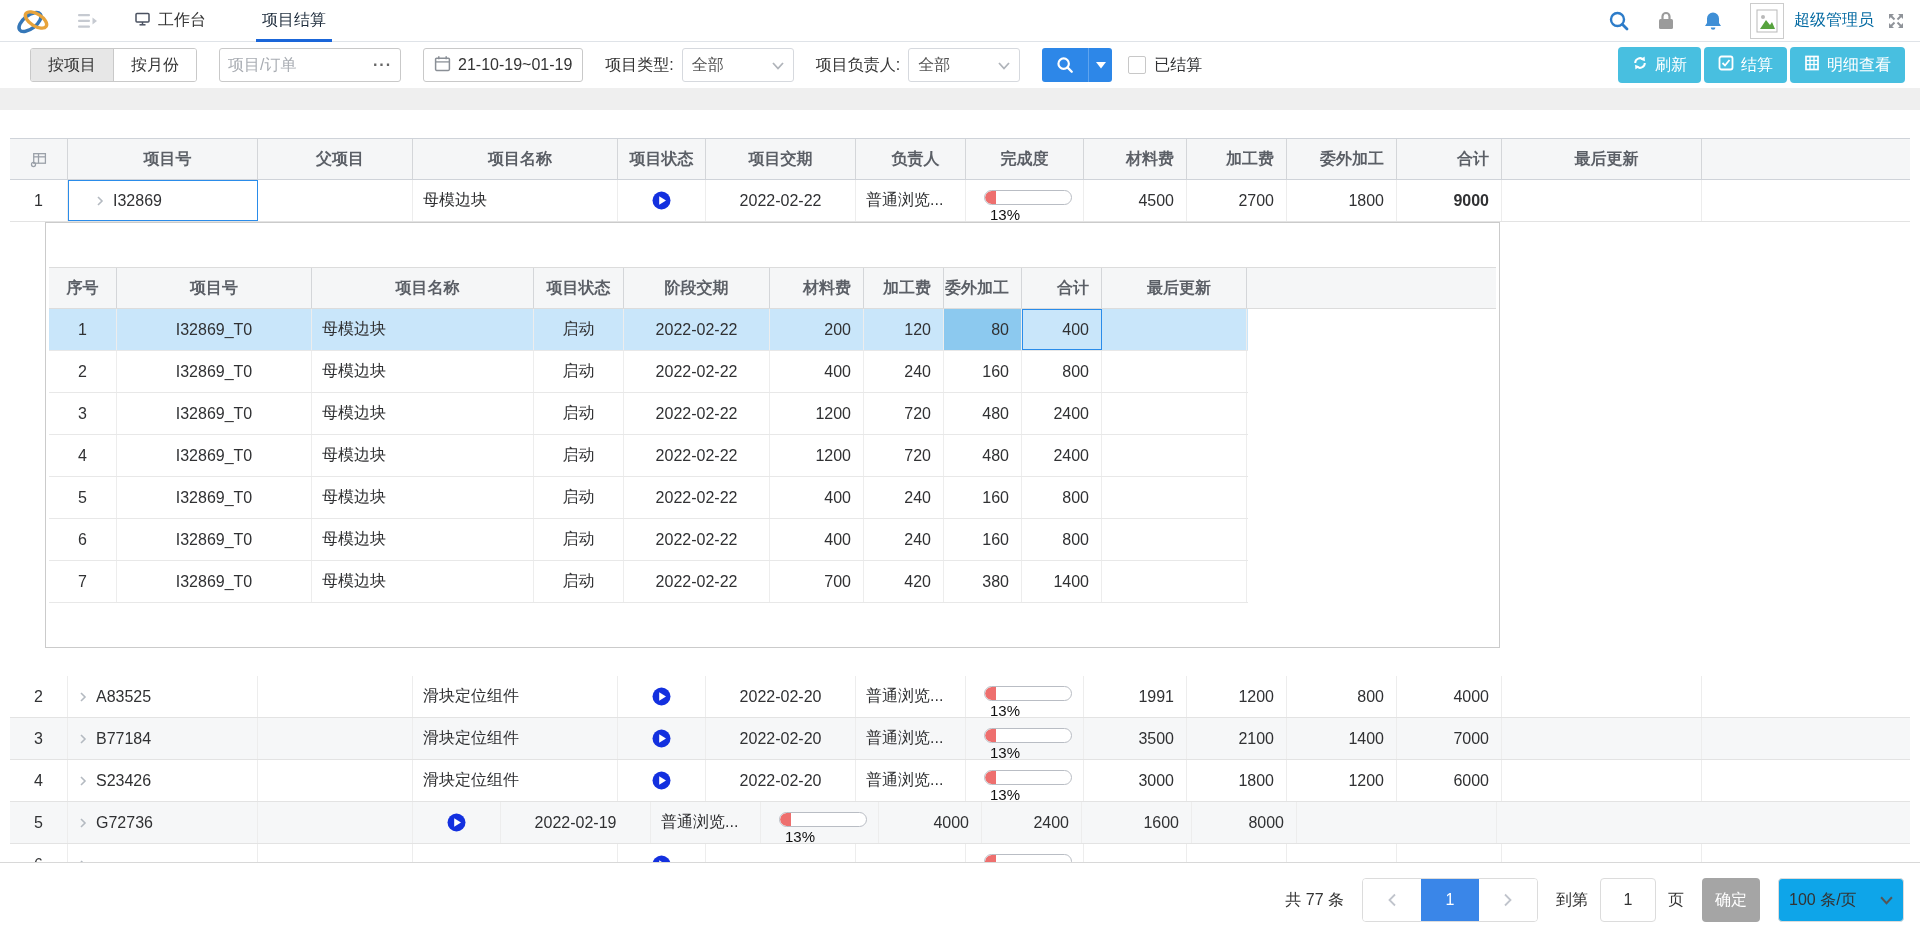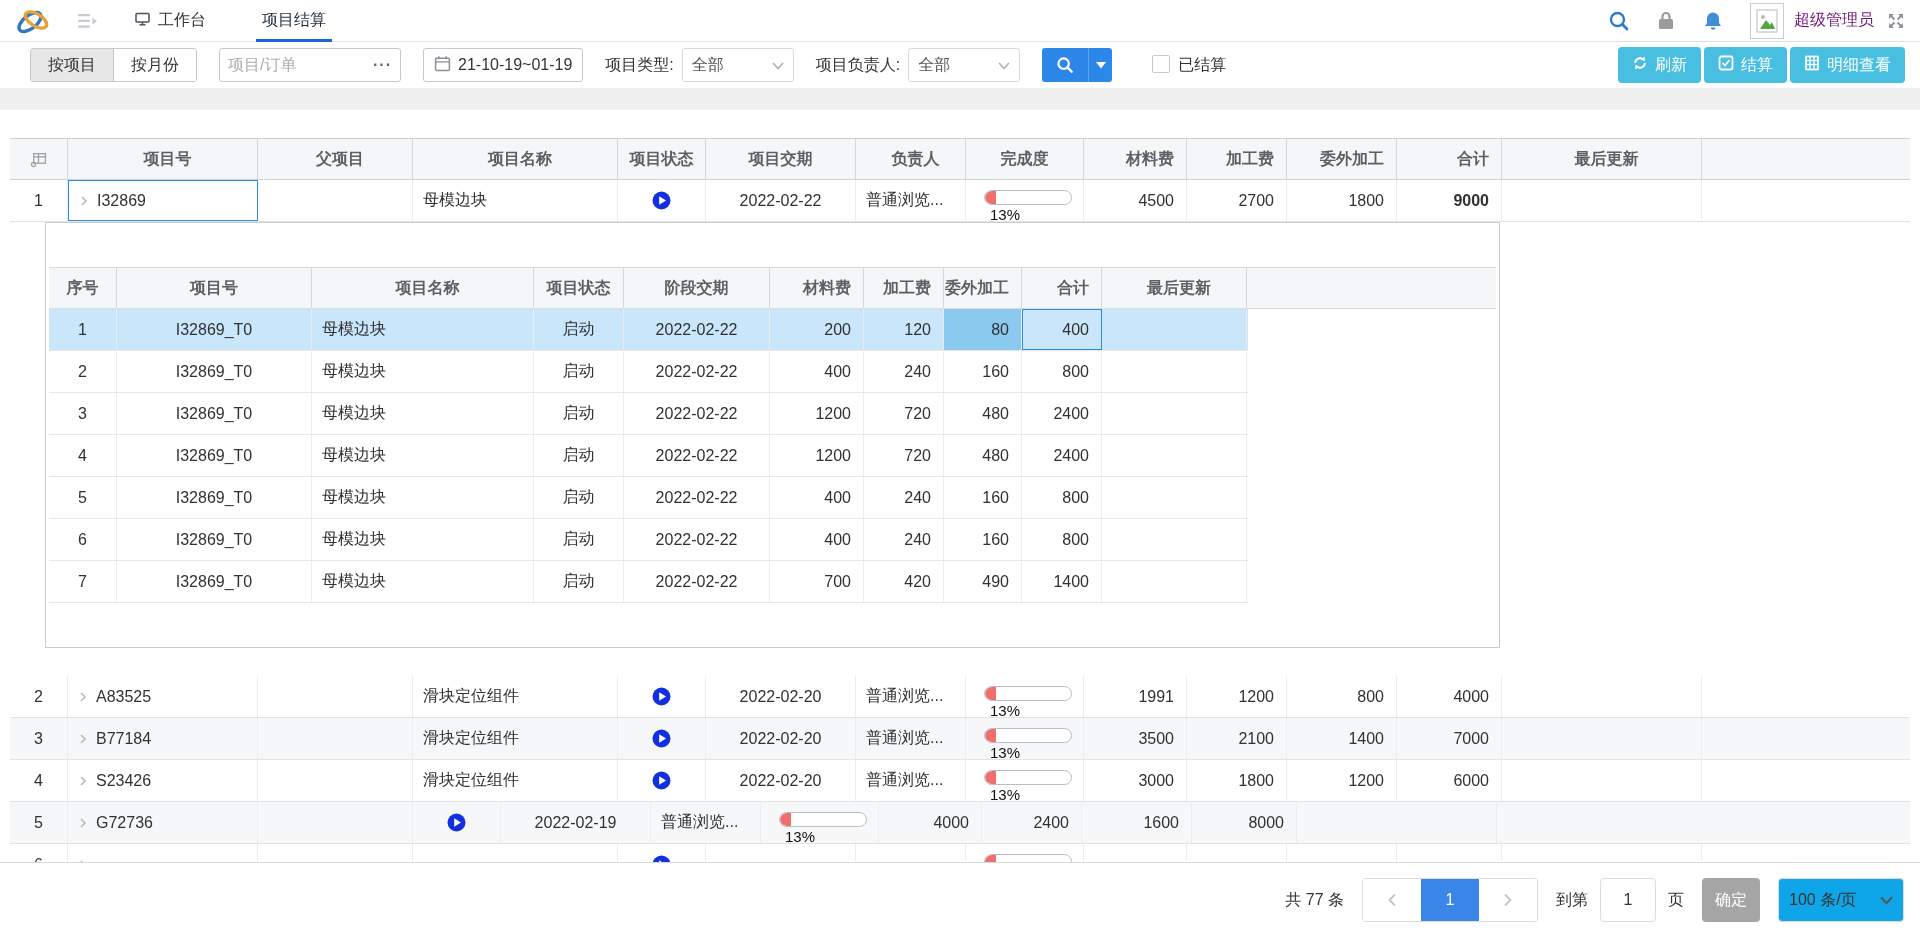--- a/index.html
+++ b/index.html
@@ -9,39 +9,39 @@
   
   .topbar { height:42px; display:flex; align-items:center; border-bottom:1px solid #dfe3e8; background:#fff; padding:0 14px; }
   .logo { margin-right:26px; display:flex; align-items:center; }
   .collapse { margin-right:30px; display:flex; align-items:center; cursor:pointer; }
   .top-tab { display:flex; align-items:center; gap:7px; height:42px; padding:0 6px; margin-right:44px; position:relative; cursor:pointer; color:#333; }
   .top-tab.active { color:#1f2d3d; }
   .top-tab.active::after { content:""; position:absolute; left:0; right:0; bottom:0; height:3px; background:#1a66d9; }
   .top-spacer { flex:1; }
   .top-ico { margin-left:26px; display:flex; align-items:center; cursor:pointer; }
   .avatar-box { width:34px; height:36px; border:1px solid #ccc; display:flex; align-items:center; justify-content:center; background:#fff; }
-  .username { margin-left:10px; color:#701a75; }
+  .username { margin-left:10px; color:#0369a1; }
 
   
   .toolbar { height:46px; display:flex; align-items:center; background:#fff; padding:0 15px 0 30px; }
   .seg { display:flex; border:1px solid #c9c9c9; border-radius:3px; overflow:hidden; height:34px; }
   .seg-btn { padding:0 17px; display:flex; align-items:center; background:#fff; cursor:pointer; color:#333; }
   .seg-btn.active { background:#e7e7e7; }
   .seg-btn + .seg-btn { border-left:1px solid #c9c9c9; }
   .tb-input { margin-left:22px; width:182px; height:34px; border:1px solid #c9c9c9; border-radius:3px; display:flex; align-items:center; padding:0 8px; }
   .tb-input input { border:none; outline:none; flex:1; font:inherit; color:#333; min-width:0; }
   .tb-input input::placeholder { color:#a9adb3; }
   .dots { color:#666; font-weight:bold; letter-spacing:1px; cursor:pointer; }
   .date-btn { margin-left:22px; height:34px; border:1px solid #c9c9c9; border-radius:3px; display:flex; align-items:center; gap:7px; padding:0 10px; cursor:pointer; color:#333; }
   .fld-label { margin-left:22px; color:#333; }
   .select { margin-left:8px; width:112px; height:34px; border:1px solid #d6d9de; border-radius:3px; display:flex; align-items:center; justify-content:space-between; padding:0 9px; color:#555; cursor:pointer; background:#fff; }
   .search-split { margin-left:22px; display:flex; height:34px; }
   .search-main { width:46px; background:#2d87e8; border-radius:3px 0 0 3px; display:flex; align-items:center; justify-content:center; cursor:pointer; }
   .search-caret { width:24px; background:#2d87e8; border-left:1px solid #5ea4ef; border-radius:0 3px 3px 0; display:flex; align-items:center; justify-content:center; cursor:pointer; }
-  .chk-wrap { margin-left:40px; display:flex; gap:8px; cursor:pointer; }
+  .chk-wrap { margin-left:16px; display:flex; align-items:center; gap:8px; cursor:pointer; }
   .chk { width:18px; height:18px; border:1px solid #c8c8c8; border-radius:2px; background:#fff; }
   .tb-spacer { flex:1; }
   .cy-btn { height:36px; background:#48bfe0; color:#fff; border:none; border-radius:4px; display:flex; align-items:center; gap:7px; padding:0 14px; margin-left:3px; font:inherit; cursor:pointer; }
 
   .grayband { height:22px; background:#efefef; }
 
   
   .content { height:752px; overflow:hidden; padding:28px 10px 0 10px; }
   .mhead { display:flex; height:42px; background:#f5f6f7; border-top:1px solid #cfd3d9; border-bottom:1px solid #cfd3d9; }
   .hcell { display:flex; align-items:center; justify-content:center; color:#5b5f66; font-weight:bold; border-right:1px solid #d4d6d9; height:100%; overflow:hidden; }
@@ -265,21 +265,21 @@
         <div class="hcell a-c" style="width: 118px;">完成度</div>
         <div class="hcell a-r" style="width: 103px;">材料费</div>
         <div class="hcell a-r" style="width: 100px;">加工费</div>
         <div class="hcell a-r" style="width: 110px;">委外加工</div>
         <div class="hcell a-r" style="width: 105px;">合计</div>
         <div class="hcell a-l" style="width: 200px;">最后更新</div>
         <div class="hcell hfill"></div>
       </div>
       <div class="mrow">
         <div class="cell a-c" style="width: 58px;">1</div>
-        <div class="cell cell-focus" style="width: 190px; padding-left: 4px;">
+        <div class="cell cell-focus" style="width: 190px; padding-left: 20px;">
           <div class="chev">
             <svg width="14" height="14" viewBox="0 0 14 14">
               <polyline points="5,3 9,7 5,11" fill="none" stroke="#b4bac1" stroke-width="1.6"></polyline>
             </svg>
           </div>
           <span>I32869</span>
         </div>
         <div class="cell a-l" style="width: 155px;"></div>
         <div class="cell a-l" style="width: 205px;">母模边块</div>
         <div class="cell a-c" style="width: 88px;">
@@ -400,21 +400,21 @@
           <div class="cell cfill"></div>
         </div>
         <div class="srow">
           <div class="cell a-c" style="width: 68px;">7</div>
           <div class="cell a-c" style="width: 195px;">I32869_T0</div>
           <div class="cell a-l" style="width: 222px;">母模边块</div>
           <div class="cell a-c" style="width: 90px;">启动</div>
           <div class="cell a-c" style="width: 146px;">2022-02-22</div>
           <div class="cell a-r" style="width: 94px;">700</div>
           <div class="cell a-r" style="width: 80px;">420</div>
-          <div class="cell a-r" style="width: 78px;">490</div>
+          <div class="cell a-r" style="width: 78px;">380</div>
           <div class="cell a-r" style="width: 80px;">1400</div>
           <div class="cell a-l" style="width: 145px;"></div>
           <div class="cell cfill"></div>
         </div>
       </div>
       <div class="mrow">
         <div class="cell a-c" style="width: 58px;">2</div>
         <div class="cell" style="width: 190px; padding-left: 4px;">
           <div class="chev">
             <svg width="14" height="14" viewBox="0 0 14 14">

